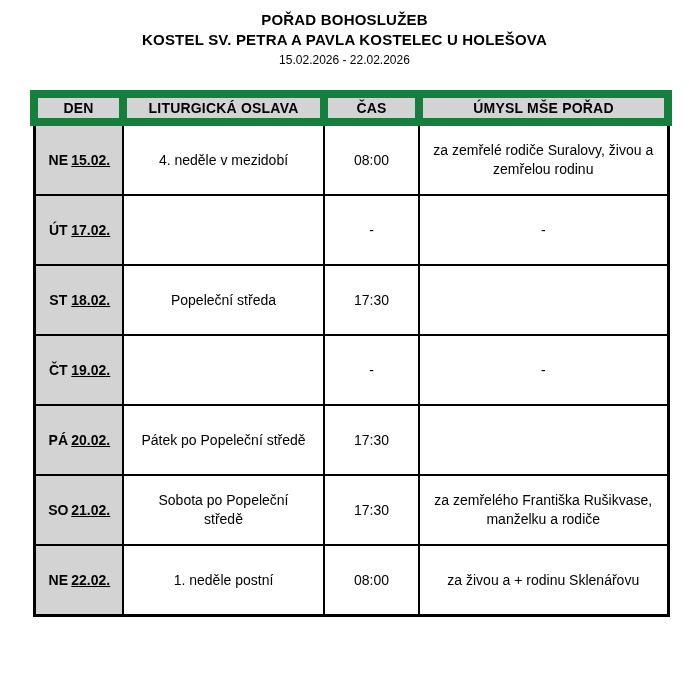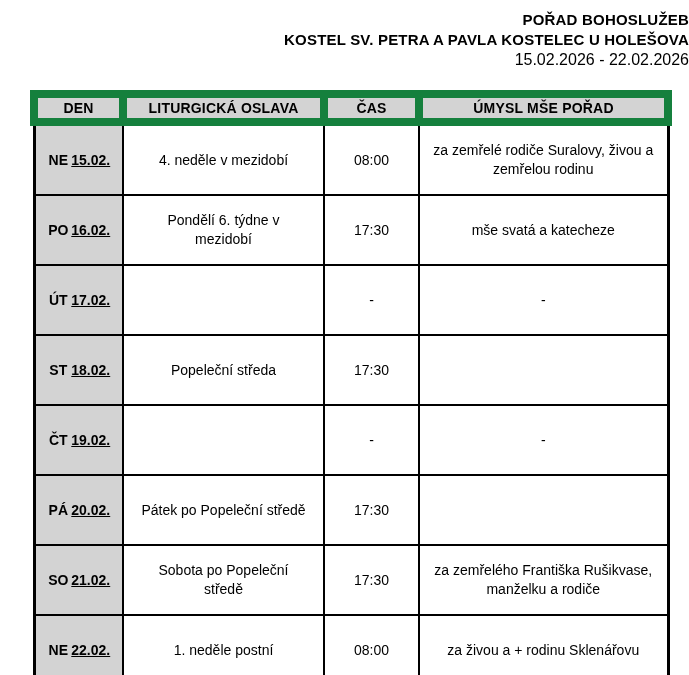--- a/index.html
+++ b/index.html
@@ -11,30 +11,30 @@
   }
   .page {
     position: relative;
     width: 689px;
     height: 675px;
     background: #ffffff;
     overflow: hidden;
   }
   .titles {
     padding-top: 10px;
-    text-align: right;
+    text-align: center;
   }
   .title-line1, .title-line2 {
     font-size: 15px;
     font-weight: bold;
     line-height: 20px;
     letter-spacing: 0.2px;
   }
   .title-line3 {
-    font-size: 16px;
+    font-size: 12px;
     line-height: 20px;
   }
   table.schedule {
     position: absolute;
     left: 30px;
     top: 90px;
     width: 634px;
     table-layout: fixed;
     border-collapse: collapse;
     border: 3px solid #000000;
@@ -100,27 +100,20 @@
     </thead>
     <tbody>
       <tr>
         <td class="day-cell"><span class="day-abbr">NE</span><span class="day-date">15.02.</span></td>
         <td class="celebration-cell">4. neděle v mezidobí</td>
         <td class="time-cell">08:00</td>
         <td class="intention-cell">za zemřelé rodiče Suralovy, živou a
 zemřelou rodinu</td>
       </tr>
       <tr>
-        <td class="day-cell"><span class="day-abbr">PO</span><span class="day-date">16.02.</span></td>
-        <td class="celebration-cell">Pondělí 6. týdne v
-mezidobí</td>
-        <td class="time-cell">17:30</td>
-        <td class="intention-cell">mše svatá a katecheze</td>
-      </tr>
-      <tr>
         <td class="day-cell"><span class="day-abbr">ÚT</span><span class="day-date">17.02.</span></td>
         <td class="celebration-cell"></td>
         <td class="time-cell">-</td>
         <td class="intention-cell">-</td>
       </tr>
       <tr>
         <td class="day-cell"><span class="day-abbr">ST</span><span class="day-date">18.02.</span></td>
         <td class="celebration-cell">Popeleční středa</td>
         <td class="time-cell">17:30</td>
         <td class="intention-cell"></td>

